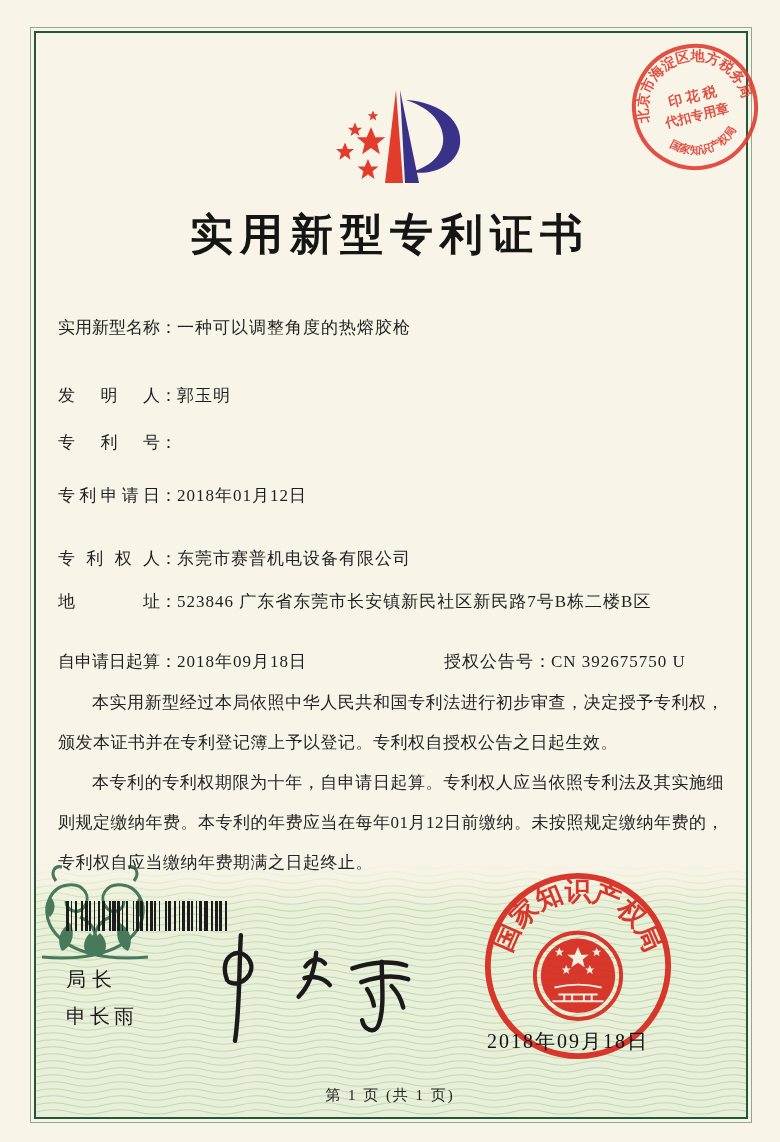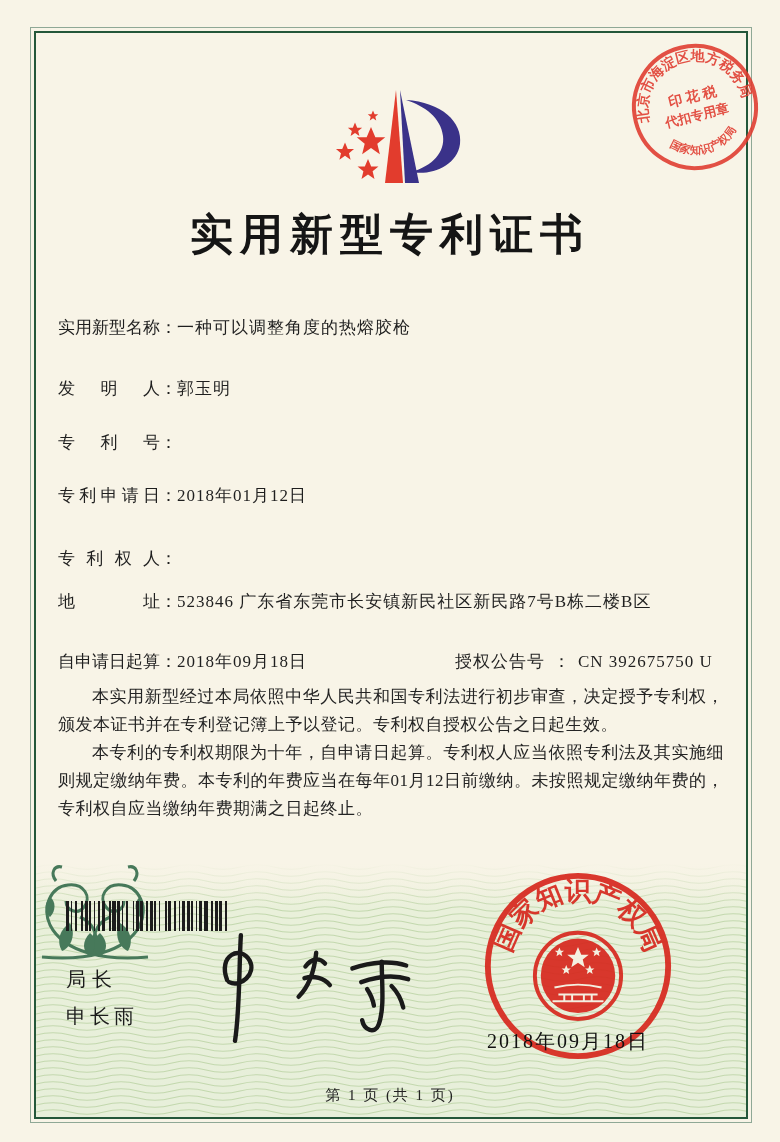--- a/index.html
+++ b/index.html
@@ -27,25 +27,25 @@
   .cert-no{position:absolute; left:55px; top:82px; font-size:18px; letter-spacing:4px; color:#2a2a2a;}
   .logo{position:absolute; left:313px; top:78px; width:156px; height:136px;}
   .title{position:absolute; left:0; right:0; top:206px; text-align:center;
     font-size:43px; font-weight:700; letter-spacing:7px; color:#151515;}
 
   .rows{position:absolute; left:58px; top:316px; width:668px; font-size:17px;}
   .row{position:absolute; left:0; display:flex; align-items:center; line-height:24px;}
   .row .lbl{display:inline-block; width:102px; text-align:justify; text-align-last:justify; white-space:nowrap;}
   .row .colon{display:inline-block; width:17px;}
   .row .val{display:inline-block; max-width:560px; letter-spacing:1px;}
-  .grant-no{position:absolute; left:397px; top:0; display:flex;gap:8px;}
+  .grant-no{position:absolute; left:386px; top:0; display:flex;}
   .grant-no .lbl2{letter-spacing:1px;}
 
   .paras{position:absolute; left:58px; top:683px; width:666px; font-size:17px;
-    line-height:28px; letter-spacing:.5px; color:#242424; text-align:justify;}
+    line-height:40px; letter-spacing:.5px; color:#242424; text-align:justify;}
   .paras p{margin:0; text-indent:2em;}
 
   .barcode{position:absolute; left:66px; top:901px; width:218px; height:30px;
     display:flex; align-items:stretch;}
   .barcode .bar{background:#1c1c1c;}
   .barcode .gap{background:transparent;}
 
   .officer-title{position:absolute; left:66px; top:966px; font-size:20px; letter-spacing:6px; color:#1c1c1c;
     font-family:"Liberation Sans","DejaVu Sans",sans-serif;}
   .officer-name{position:absolute; left:66px; top:1003px; font-size:20px; letter-spacing:4px; color:#1c1c1c;
@@ -166,37 +166,38 @@
   </svg>
 
   <div class="title">实用新型专利证书</div>
 
   <div class="rows">
     <div class="row" style="top:0px">
       <span class="lbl">实用新型名称</span>
         <span class="colon">：</span>
         <span class="val">一种可以调整角度的热熔胶枪</span>
     </div>
-    <div class="row" style="top:61px">
+    <div class="row" style="top:68px">
       <span class="lbl">发明人</span>
         <span class="colon">：</span>
         <span class="val">郭玉明</span>
     </div>
     <div class="row" style="top:115px">
       <span class="lbl">专利号</span>
         <span class="colon">：</span>
     </div>
     <div class="row" style="top:168px">
       <span class="lbl">专利申请日</span>
         <span class="colon">：</span>
         <span class="val">2018年01月12日</span>
     </div>
     <div class="row" style="top:231px">
       <span class="lbl">专利权人</span>
         <span class="colon">：</span>
+        <span class="val">东莞市赛普机电设备有限公司</span>
     </div>
     <div class="row" style="top:274px">
       <span class="lbl">地址</span>
         <span class="colon">：</span>
         <span class="val" style="width:548px">523846 广东省东莞市长安镇新民社区新民路7号B栋二楼B区</span>
     </div>
     <div class="row" style="top:334px; width:668px">
       <span class="lbl">自申请日起算</span>
         <span class="colon">：</span>
         <span class="val">2018年09月18日</span>

